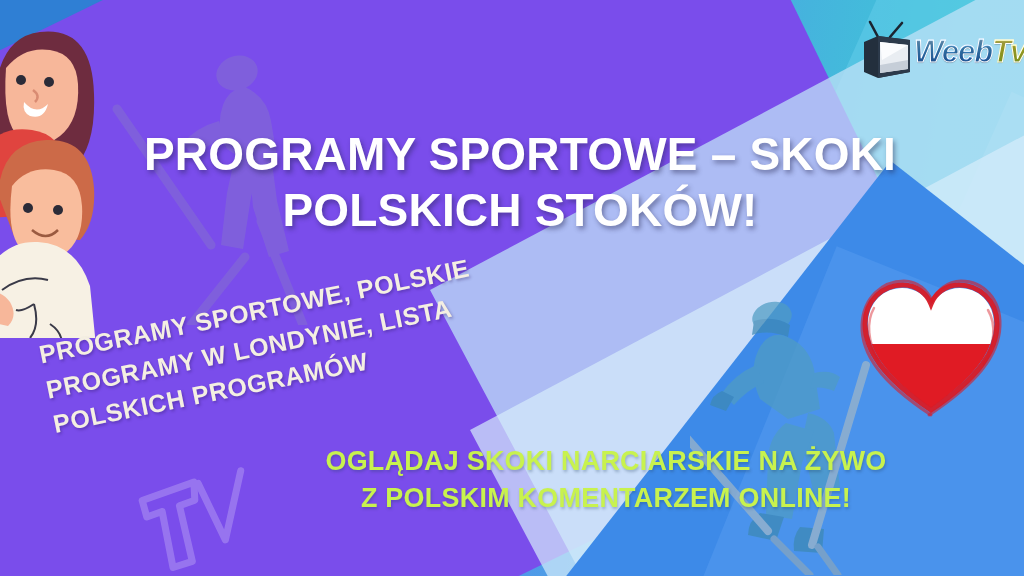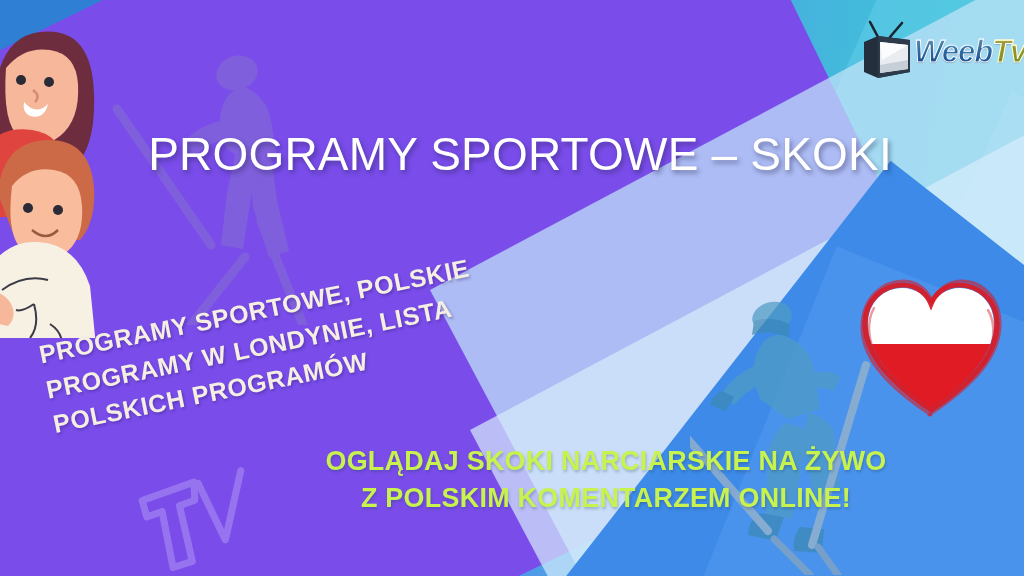--- a/index.html
+++ b/index.html
@@ -124,21 +124,21 @@
   }
 
   
   .heart{ position:absolute; right:18px; top:268px; width:150px; height:150px; }
 
   
   .headline{
     position:absolute; left:80px; top:126px; width:880px;
     text-align:center;
     color:#ffffff;
-    font-size:46px; font-weight:normal;
+    font-size:46px; font-weight:bold;
     line-height:1.22;
     letter-spacing:.2px;
     text-shadow:2px 3px 5px rgba(30,30,70,.45);
   }
   .headline div{ white-space:nowrap; }
 
   
   .rotated{
     position:absolute; left:36px; top:338px;
     transform:rotate(-11.5deg);
@@ -214,20 +214,21 @@
     <path d="M-4 268 q20 -36 54 -34 q38 2 52 44 l6 60 -118 4 z" fill="#f7f1e4"></path>
     <path d="M14 282 q22 -16 46 -10" stroke="#3a3a48" stroke-width="2" fill="none"></path>
     <path d="M46 296 q6 22 -4 34" stroke="#3a3a48" stroke-width="2" fill="none"></path>
     <path d="M46 296 q-12 8 -18 6" stroke="#3a3a48" stroke-width="2" fill="none"></path>
     <path d="M62 316 q12 8 12 20" stroke="#3a3a48" stroke-width="2" fill="none"></path>
     <path d="M-6 288 q16 -10 28 6 q8 14 -2 24 l-28 -6 z" fill="#f7b79a"></path>
   </svg>
 
   <div class="headline">
     <div>PROGRAMY SPORTOWE – SKOKI</div>
+    <div>POLSKICH STOKÓW!</div>
   </div>
 
   <div class="rotated">
     <div>PROGRAMY SPORTOWE, POLSKIE</div>
     <div>PROGRAMY W LONDYNIE, LISTA</div>
     <div>POLSKICH PROGRAMÓW</div>
   </div>
 
   <svg class="tv-watermark" viewBox="0 0 120 105">
     <g fill="none" stroke="#ffffff" stroke-width="7" stroke-linejoin="round" stroke-linecap="round">

